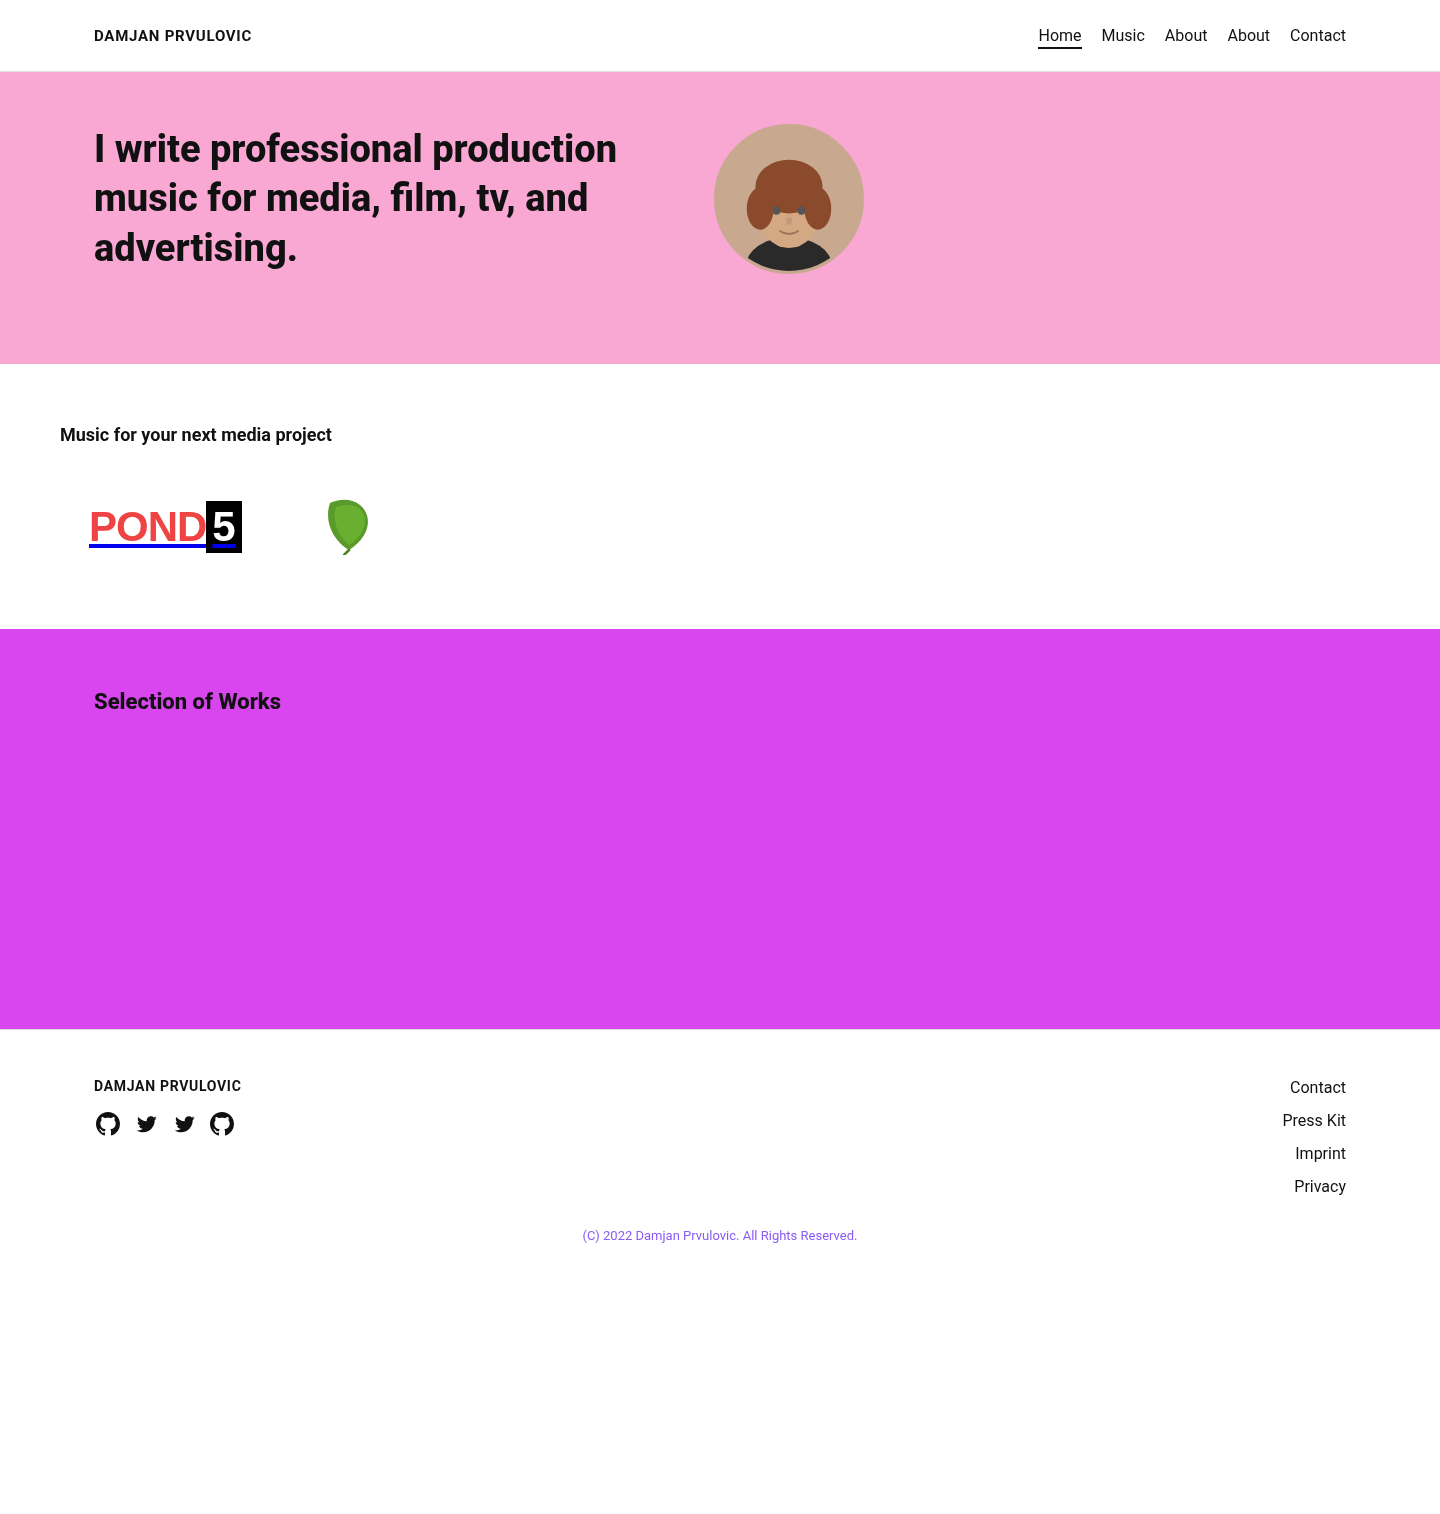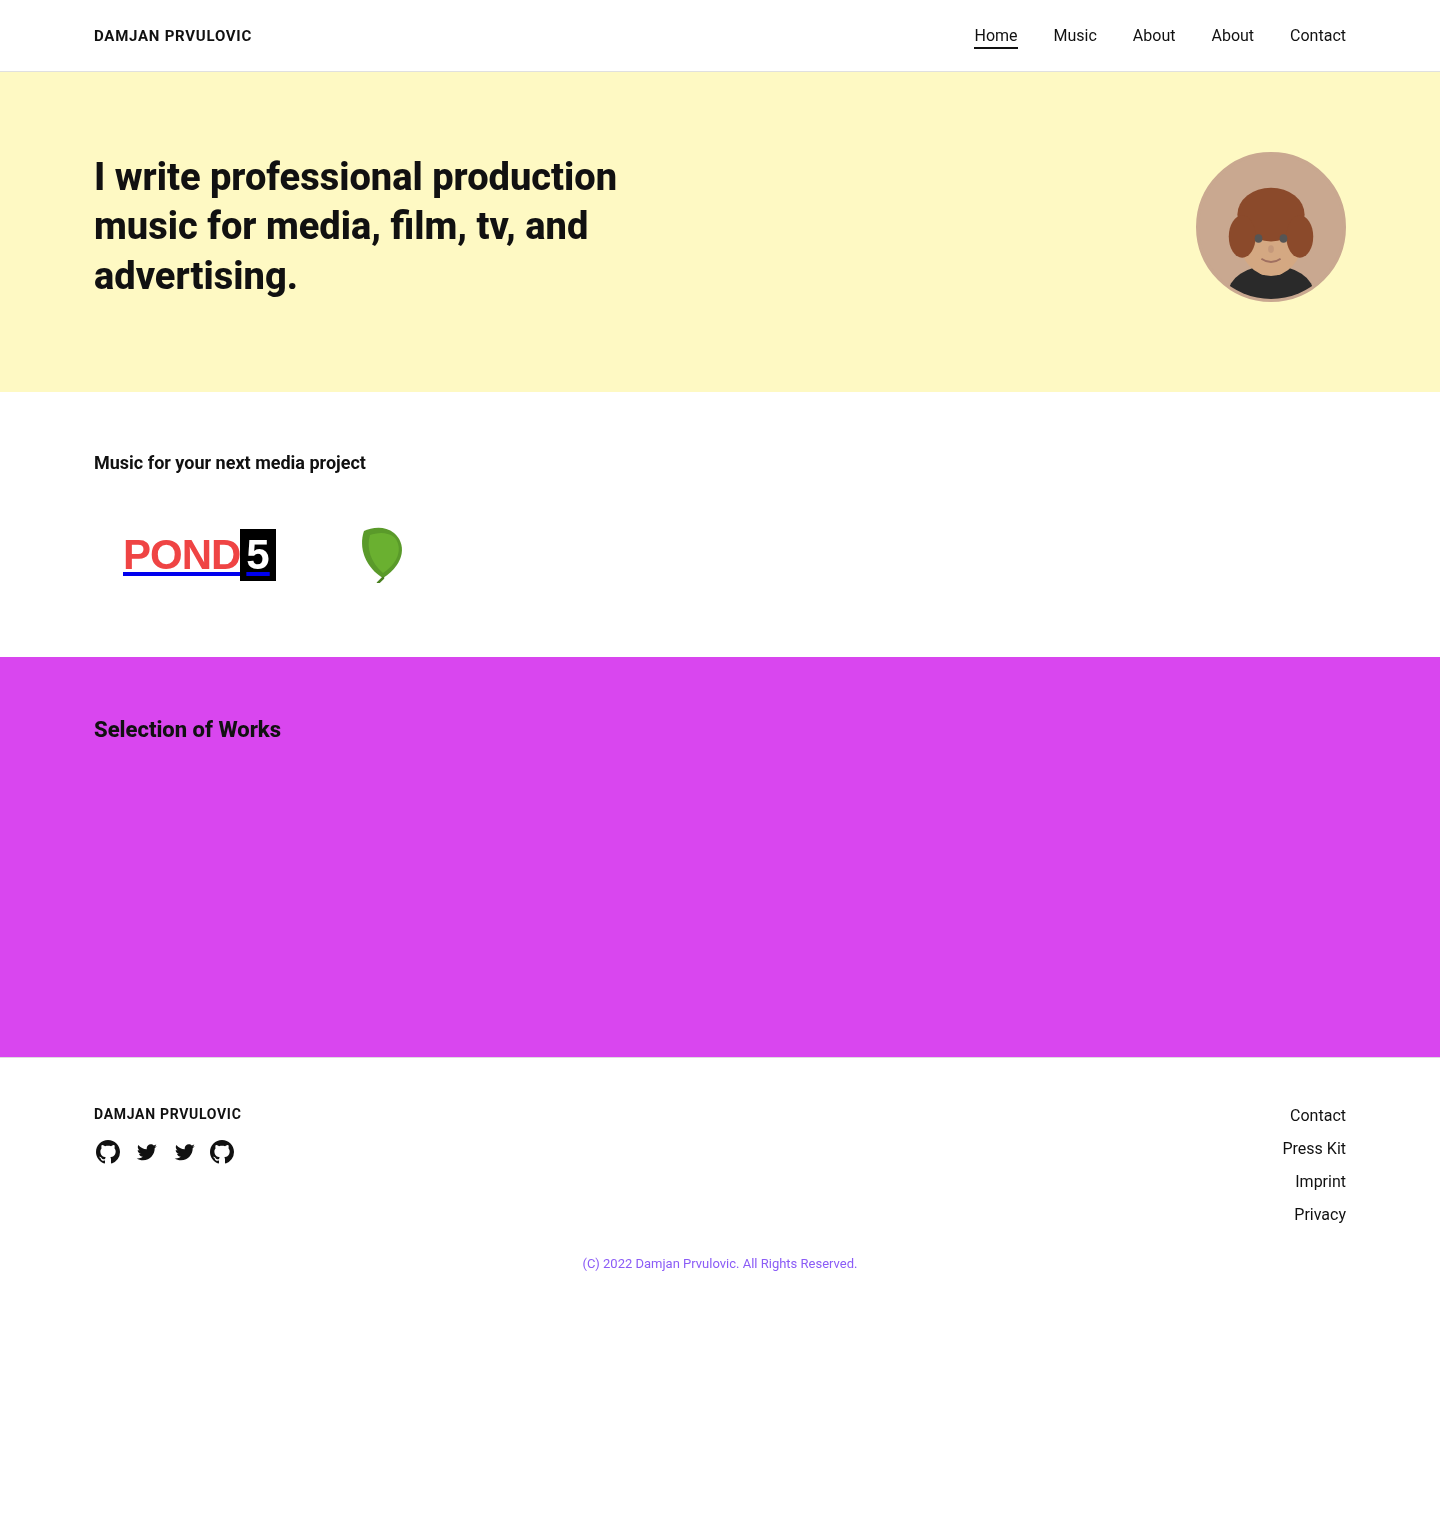--- a/index.html
+++ b/index.html
@@ -26,40 +26,40 @@
     .nav-logo {
       font-size: 15px;
       font-weight: 700;
       letter-spacing: 0.05em;
       text-transform: uppercase;
       color: #111;
       text-decoration: none;
     }
     .nav-links {
       display: flex;
-      gap: 36px;
+      gap: 20px;
       list-style: none;
     }
     .nav-links a {
       text-decoration: none;
       color: #111;
       font-size: 16px;
     }
     .nav-links .active {
       border-bottom: 2px solid #111;
       padding-bottom: 2px;
     }
 
     
     .hero {
-      background: #fef9c3;
-      padding: 80px 94px 90px;
-      display: flex;
-      align-items: center;
-      justify-content: space-between;
+      background: #f9a8d4;
+      padding: 52px 94px 90px;
+      display: flex;
+      align-items: center;
+      justify-content: flex-start;
     }
     .hero-text h1 {
       font-size: 38px;
       font-weight: 800;
       line-height: 1.3;
       max-width: 620px;
     }
     .hero-avatar {
       width: 150px;
       height: 150px;
@@ -73,21 +73,21 @@
       justify-content: center;
     }
     .hero-avatar svg {
       width: 150px;
       height: 150px;
     }
 
     
     .media-section {
       background: #fff;
-      padding: 60px 94px 70px;
+      padding: 60px 60px 70px;
     }
     .media-section h2 {
       font-size: 18px;
       font-weight: 700;
       margin-bottom: 50px;
     }
     .media-logos {
       display: flex;
       align-items: center;
       gap: 80px;

